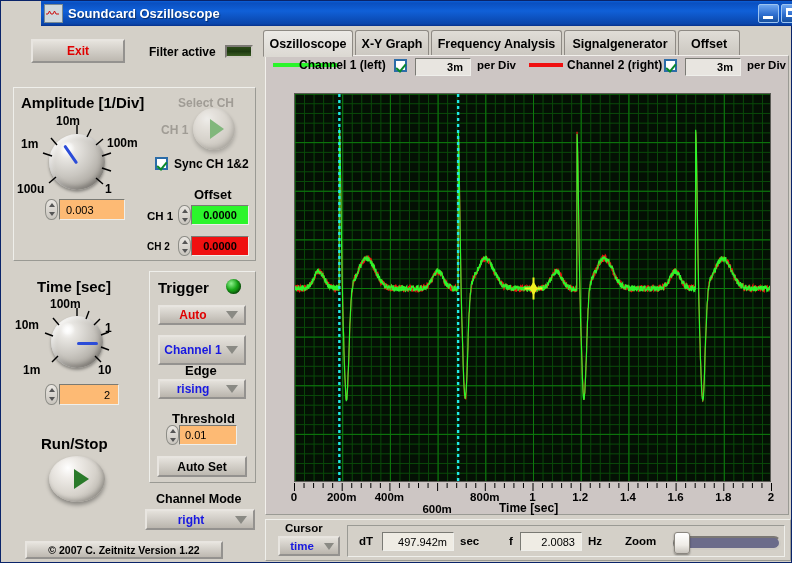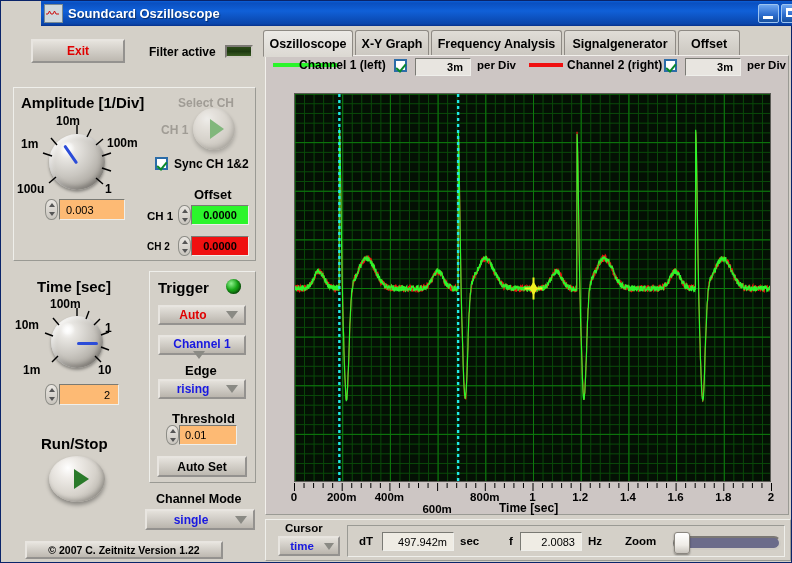--- a/index.html
+++ b/index.html
@@ -231,21 +231,21 @@
   <div class="numbox" style="left:58px;top:383px;width:60px;height:21px;justify-content:flex-end;padding-right:8px;">2</div>
 
   <div class="panel" style="left:148px;top:270px;width:107px;height:212px;"></div>
   <div class="lbl" style="left:157px;top:278px;font-size:15px;">Trigger</div>
   <div class="led green-on" style="left:225px;top:278px;width:15px;height:15px;"></div>
 
   <div class="combo" style="left:157px;top:304px;width:88px;height:20px;">
     <span class="ctext" style="color:#e00000;">Auto</span>
     <span class="carrow"></span>
   </div>
-  <div class="combo" style="left:157px;top:334px;width:88px;height:20px;flex-direction:column;">
+  <div class="combo" style="left:157px;top:334px;width:88px;height:30px;">
     <span class="ctext" style="color:#1818e0;">Channel 1</span>
     <span class="carrow"></span>
   </div>
   <div class="lbl" style="left:184px;top:362px;font-size:13px;">Edge</div>
   <div class="combo" style="left:157px;top:378px;width:88px;height:20px;">
     <span class="ctext" style="color:#1818e0;">rising</span>
     <span class="carrow"></span>
   </div>
   <div class="lbl" style="left:171px;top:410px;font-size:13px;">Threshold</div>
   <div class="spin" style="left:165px;top:424px;height:20px;">
@@ -255,21 +255,21 @@
   <div class="numbox" style="left:178px;top:424px;width:58px;height:20px;padding-left:5px;">0.01</div>
   <div class="btn3d" style="left:156px;top:455px;width:90px;height:21px;">Auto Set</div>
 
   <div class="lbl" style="left:40px;top:434px;font-size:15px;">Run/Stop</div>
   <div class="rndbtn" style="left:48px;top:455px;width:56px;height:46px;border-radius:50%;">
     <div class="tri" style="border-left:15px solid #2a7a2a;margin-left:8px;"></div>
   </div>
 
   <div class="lbl" style="left:155px;top:491px;font-size:12.5px;">Channel Mode</div>
   <div class="combo" style="left:144px;top:508px;width:110px;height:21px;">
-    <span class="ctext" style="color:#1818e0;">single</span>
+    <span class="ctext" style="color:#1818e0;">right</span>
     <span class="carrow"></span>
   </div>
 
   <div class="btn3d" style="left:24px;top:540px;width:198px;height:18px;font-size:10.5px;font-weight:bold;">© 2007   C. Zeitnitz Version 1.22</div>
 
   <div class="tabstrip">
     <div class="tab sel" style="left:0px;width:90px;">Oszilloscope</div>
     <div class="tab" style="left:92px;width:74px;">X-Y Graph</div>
     <div class="tab" style="left:168px;width:131px;">Frequency Analysis</div>
     <div class="tab" style="left:301px;width:112px;">Signalgenerator</div>

